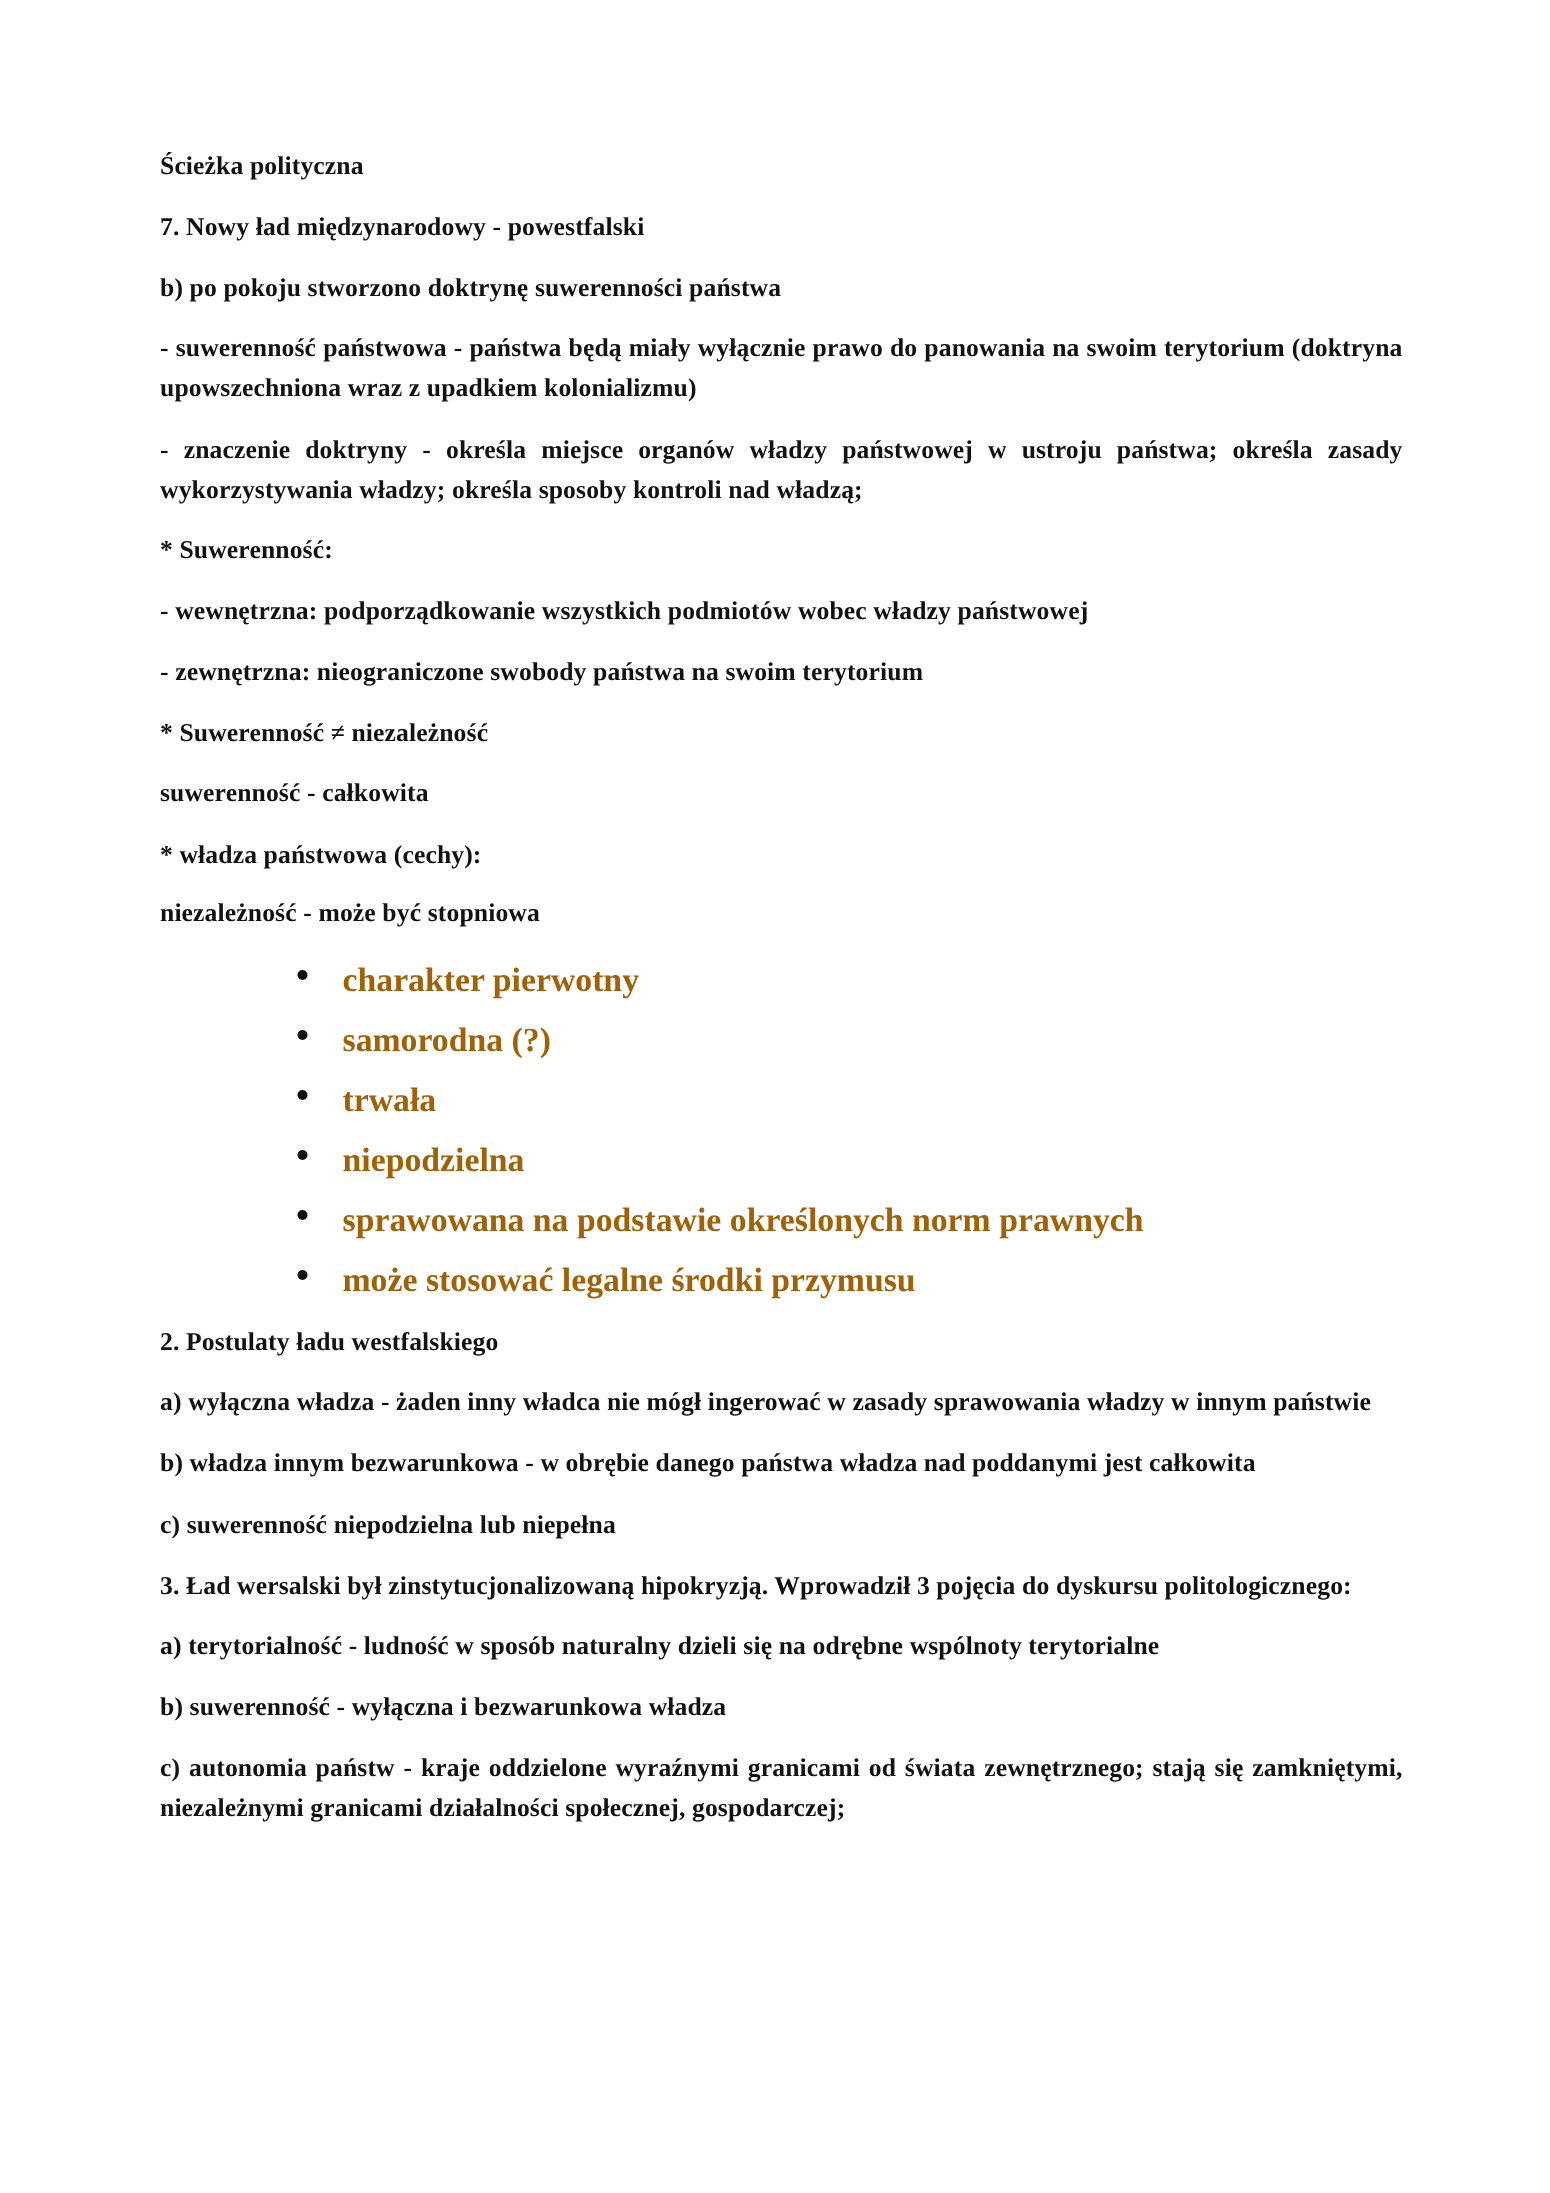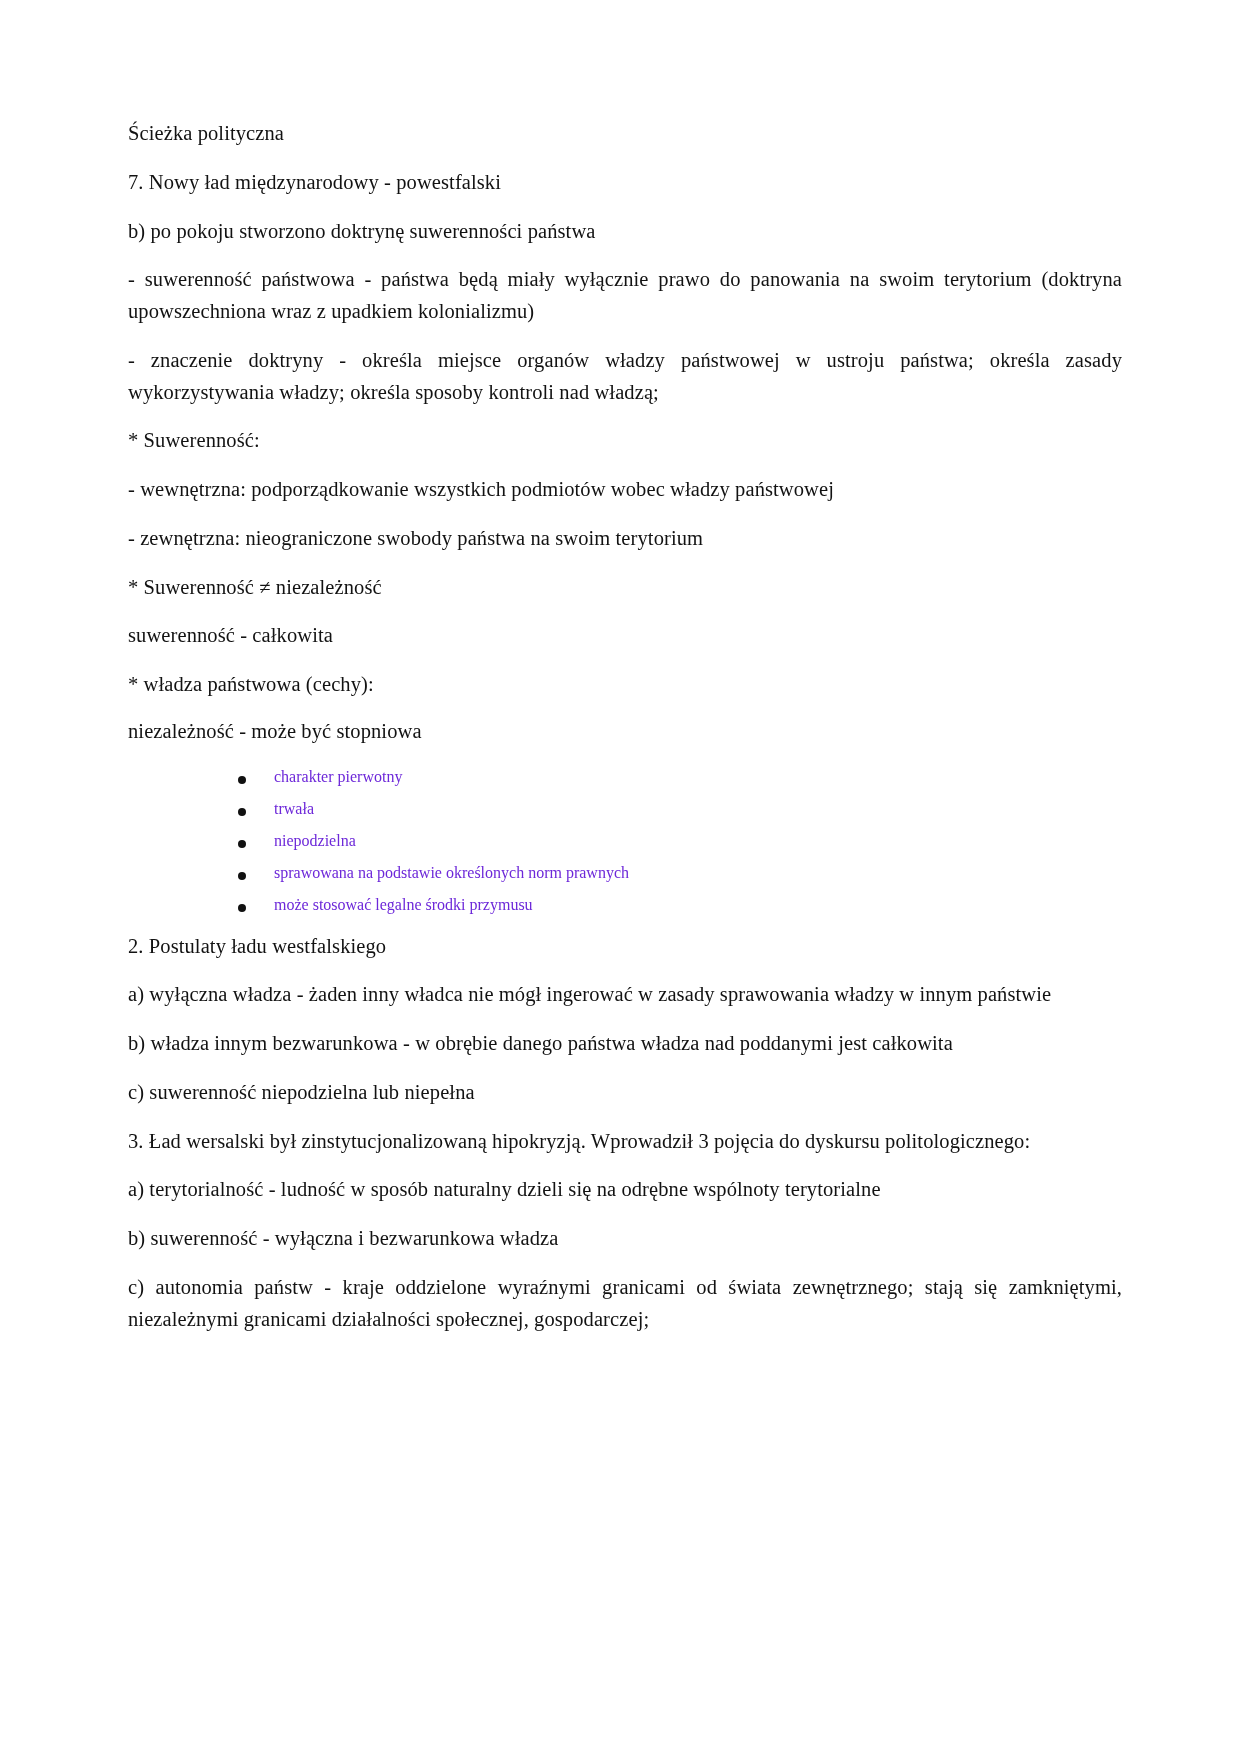--- a/index.html
+++ b/index.html
@@ -16,20 +16,21 @@
     -webkit-font-smoothing: antialiased;
   }
 
   .page {
     position: relative;
     box-sizing: border-box;
     width: 1240px;
     height: 1257px;
     background: #ffffff;
     padding: 118px 92px 80px 128px;
+    font-weight: bold;
   }
 
   .doc-body {
     width: 994px;
   }
 
   
   .p {
     margin: 0 0 17px 0;
     font-size: 20.5px;
@@ -51,25 +52,25 @@
   }
 
   
   .bullet-list {
     list-style: none;
     margin: 6px 0 14px 0;
     padding: 0 0 0 110px;
   }
   .bullet-list li {
     position: relative;
-    font-size: 16px;
+    font-size: 27px;
     line-height: 1.45;
     margin: 0 0 9px 0;
     padding-left: 36px;
-    color: #6d28d9;
+    color: #a16207;
   }
   .bullet-list li .dot {
     position: absolute;
     left: 0;
     top: 11px;
     width: 8px;
     height: 8px;
     background: #111111;
     border-radius: 50%;
     display: block;
@@ -109,20 +110,24 @@
 
     <p class="p">niezależność - może być stopniowa</p>
 
     <ul class="bullet-list">
       <li>
         <span class="dot"></span>
         <span class="txt">charakter pierwotny</span>
       </li>
       <li>
         <span class="dot"></span>
+        <span class="txt">samorodna (?)</span>
+      </li>
+      <li>
+        <span class="dot"></span>
         <span class="txt">trwała</span>
       </li>
       <li>
         <span class="dot"></span>
         <span class="txt">niepodzielna</span>
       </li>
       <li>
         <span class="dot"></span>
         <span class="txt">sprawowana na podstawie określonych norm prawnych</span>
       </li>

